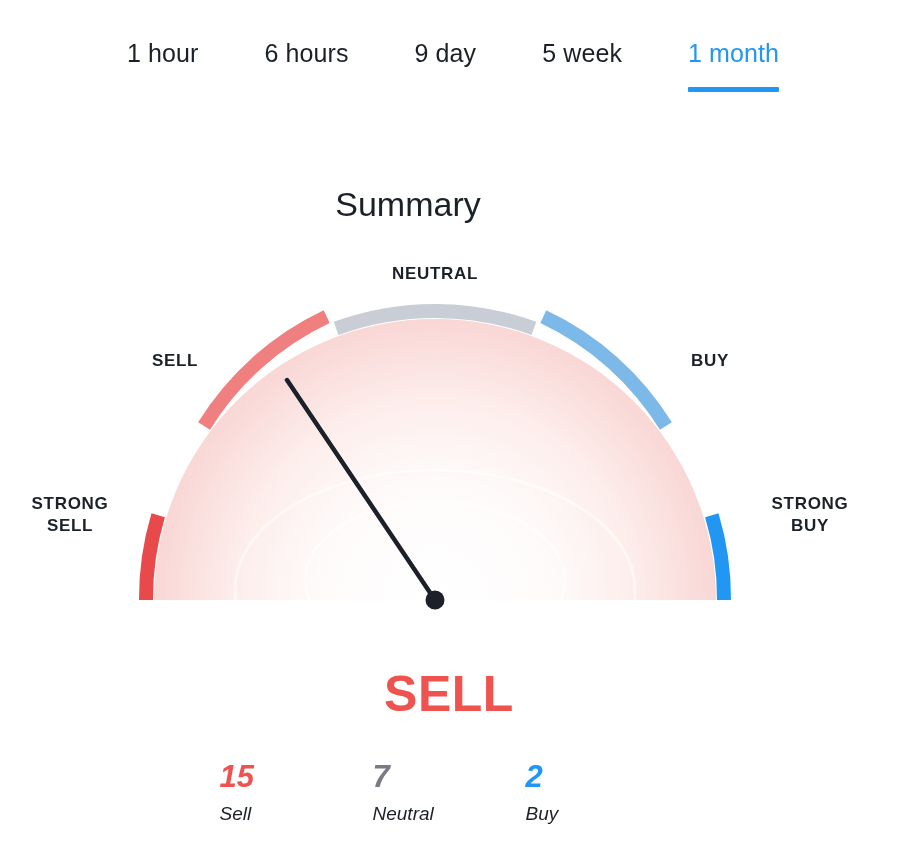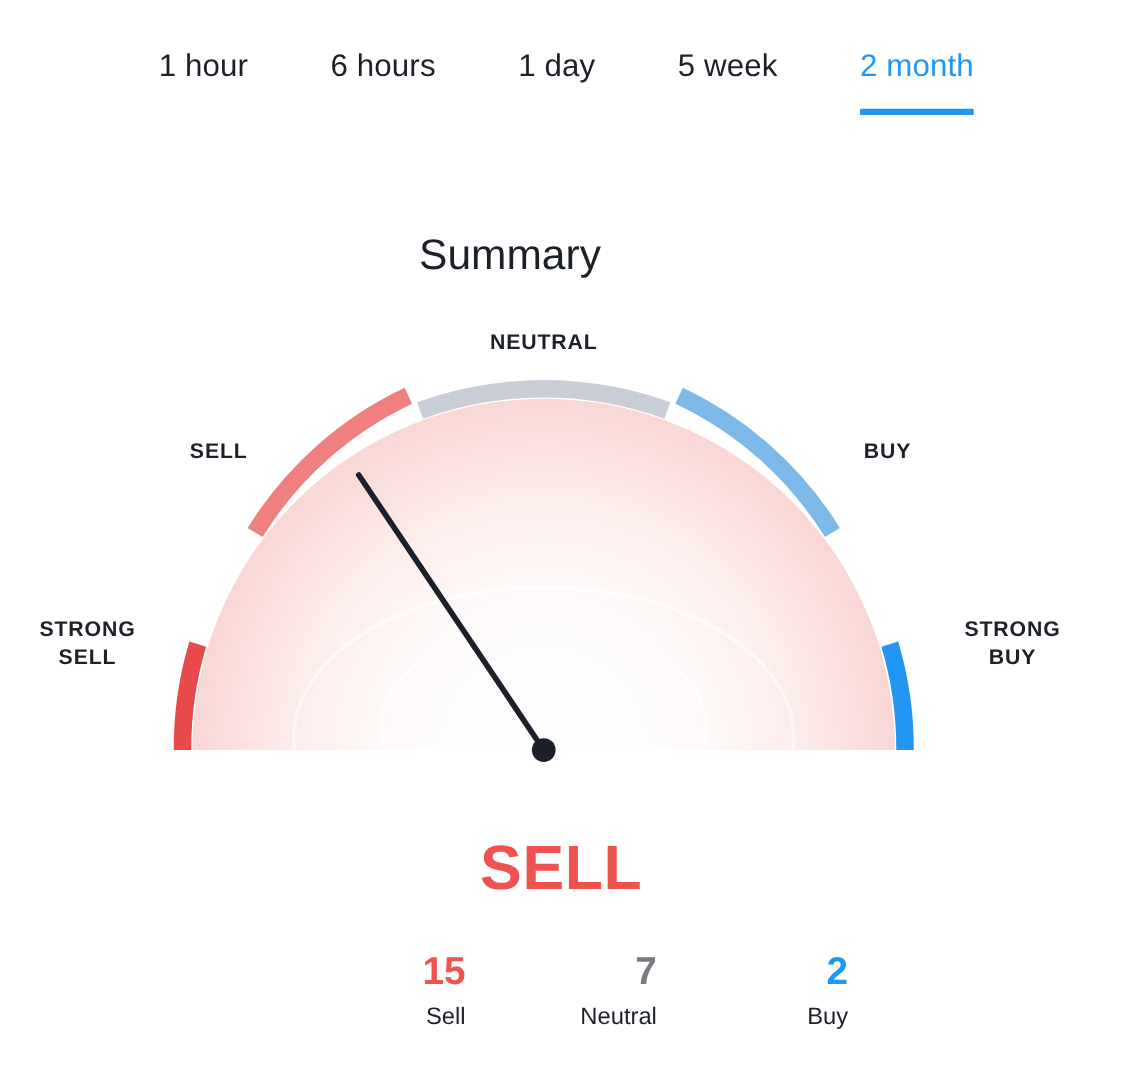--- a/index.html
+++ b/index.html
@@ -121,21 +121,22 @@
     position: absolute;
     top: 757px;
     left: 0;
     width: 898px;
     display: flex;
     justify-content: center;
     align-items: flex-start;
   }
   .count-col {
     width: 153px;
-    text-align: right;
+    text-align: left;
+    font-style: italic;
   }
   .count-value {
     font-size: 31px;
     font-weight: 700;
     line-height: 40px;
   }
   .count-label {
     font-size: 19px;
     font-weight: 400;
     line-height: 28px;
@@ -152,29 +153,29 @@
 <nav id="timeframe-tabs">
   <button class="tab">
     <span>1 hour</span>
     
   </button>
   <button class="tab">
     <span>6 hours</span>
     
   </button>
   <button class="tab">
-    <span>1 day</span>
+    <span>9 day</span>
     
   </button>
   <button class="tab">
     <span>5 week</span>
     
   </button>
   <button class="tab active">
-    <span>2 month</span>
+    <span>1 month</span>
     <span class="tab-underline"></span>
   </button>
 </nav>
 
 <h1 id="summary-title">Summary</h1>
 
 <div id="gauge-wrap">
 
   <svg id="gauge-svg" width="898" height="380" viewBox="0 0 898 380">
     <defs>

